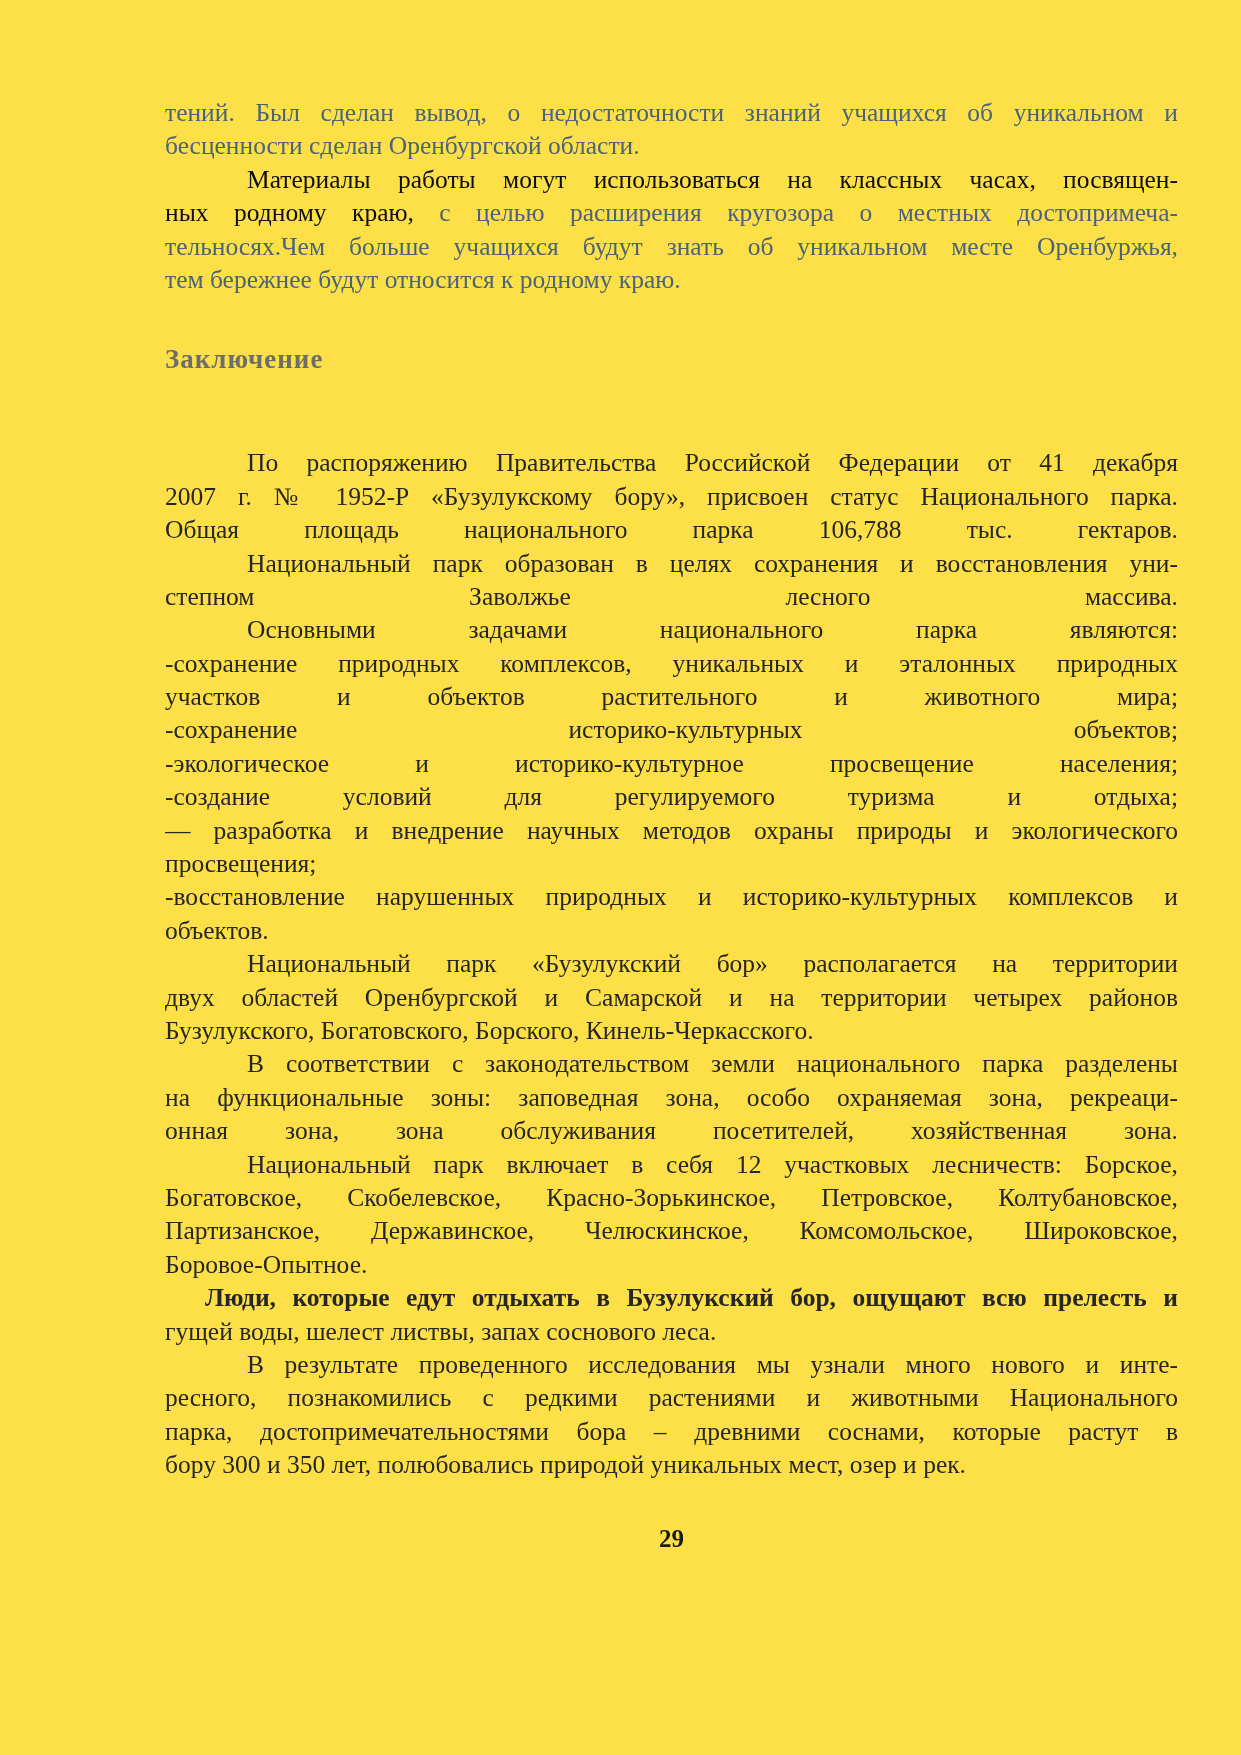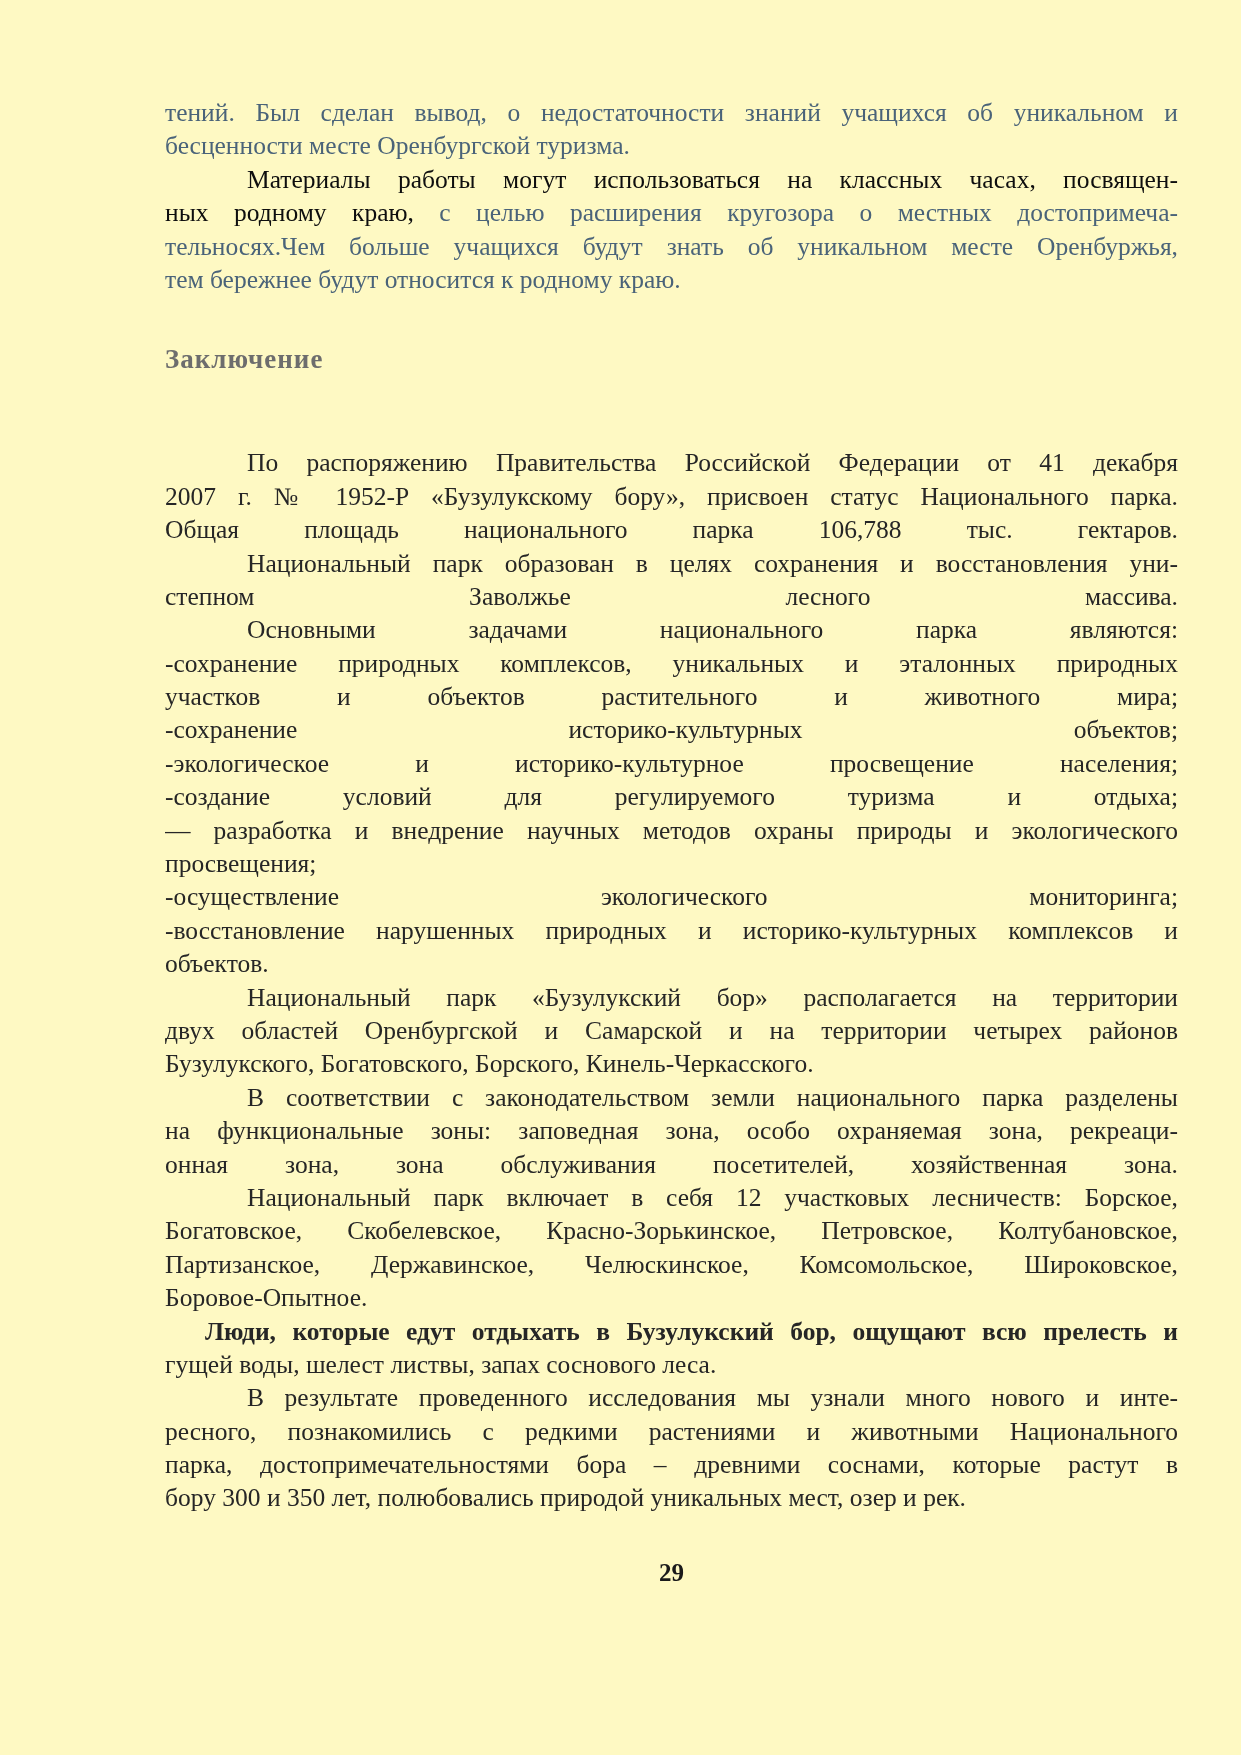--- a/index.html
+++ b/index.html
@@ -10,21 +10,21 @@
   body {
     width: 1241px;
     height: 1755px;
     overflow: hidden;
     font-family: "Liberation Serif", "DejaVu Serif", serif;
   }
   .page {
     position: relative;
     width: 1241px;
     height: 1755px;
-    background: #fef9c3;
+    background: #fde047;
     box-sizing: border-box;
     padding: 96px 63px 0 165px; 
   }
   .column {
     width: 1013px;
   }
   .line {
     font-size: 25.5px;
     line-height: 33.4px;
     height: 33.4px;
@@ -66,21 +66,21 @@
   }
 </style>
 </head>
 <body>
 
 <div class="page">
   <div class="column">
 
     <div>
         <div class="line align-justify"><span class="run c-blue">тений. Был сделан вывод, о недостаточности знаний учащихся об уникальном и</span></div>
-        <div class="line align-left"><span class="run c-blue">бесценности месте Оренбургской туризма.</span></div>
+        <div class="line align-left"><span class="run c-blue">бесценности сделан Оренбургской области.</span></div>
         <div class="line align-justify indent1"><span class="run c-black">Материалы работы могут использоваться на  классных часах, посвящен-</span></div>
         <div class="line align-justify"><span class="run c-black">ных родному краю,</span><span class="run c-blue"> с целью расширения кругозора о местных достопримеча-</span></div>
         <div class="line align-justify"><span class="run c-blue">тельносях.Чем больше учащихся будут знать об уникальном месте Оренбуржья,</span></div>
         <div class="line align-left"><span class="run c-blue">тем бережнее будут относится к родному краю.</span></div>
       </div>
 
     <div class="section-heading">Заключение</div>
 
     <div class="body-block">
         <div class="line align-justify indent1"><span class="run c-body">По распоряжению Правительства Российской Федерации от 41 декабря</span></div>
@@ -89,21 +89,20 @@
         <div class="line align-justify indent1"><span class="run c-body">Национальный парк образован в целях сохранения и восстановления уни-</span></div>
         <div class="line align-justify"><span class="run c-body">степном Заволжье лесного массива.</span></div>
         <div class="line align-justify indent1"><span class="run c-body">Основными задачами национального парка являются:</span></div>
         <div class="line align-justify"><span class="run c-body">-сохранение природных комплексов, уникальных и эталонных природных</span></div>
         <div class="line align-justify"><span class="run c-body">участков и объектов растительного и животного мира;</span></div>
         <div class="line align-justify"><span class="run c-body">-сохранение историко-культурных объектов;</span></div>
         <div class="line align-justify"><span class="run c-body">-экологическое и историко-культурное просвещение населения;</span></div>
         <div class="line align-justify"><span class="run c-body">-создание условий для регулируемого туризма и отдыха;</span></div>
         <div class="line align-justify"><span class="run c-body">— разработка и внедрение научных методов охраны природы и экологического</span></div>
         <div class="line align-left"><span class="run c-body">просвещения;</span></div>
-        <div class="line align-justify"><span class="run c-body">-осуществление экологического мониторинга;</span></div>
         <div class="line align-justify"><span class="run c-body">-восстановление нарушенных природных и историко-культурных комплексов и</span></div>
         <div class="line align-left"><span class="run c-body">объектов.</span></div>
         <div class="line align-justify indent1"><span class="run c-body">Национальный парк «Бузулукский бор» располагается на территории</span></div>
         <div class="line align-justify"><span class="run c-body">двух областей Оренбургской и Самарской и на территории четырех районов</span></div>
         <div class="line align-left"><span class="run c-body">Бузулукского, Богатовского, Борского, Кинель-Черкасского.</span></div>
         <div class="line align-justify indent1"><span class="run c-body">В соответствии с законодательством земли национального парка разделены</span></div>
         <div class="line align-justify"><span class="run c-body">на функциональные зоны: заповедная зона, особо охраняемая зона, рекреаци-</span></div>
         <div class="line align-justify"><span class="run c-body">онная зона, зона обслуживания посетителей, хозяйственная зона.</span></div>
         <div class="line align-justify indent1"><span class="run c-body">Национальный парк включает в себя 12 участковых лесничеств: Борское,</span></div>
         <div class="line align-justify"><span class="run c-body">Богатовское, Скобелевское, Красно-Зорькинское, Петровское, Колтубановское,</span></div>

